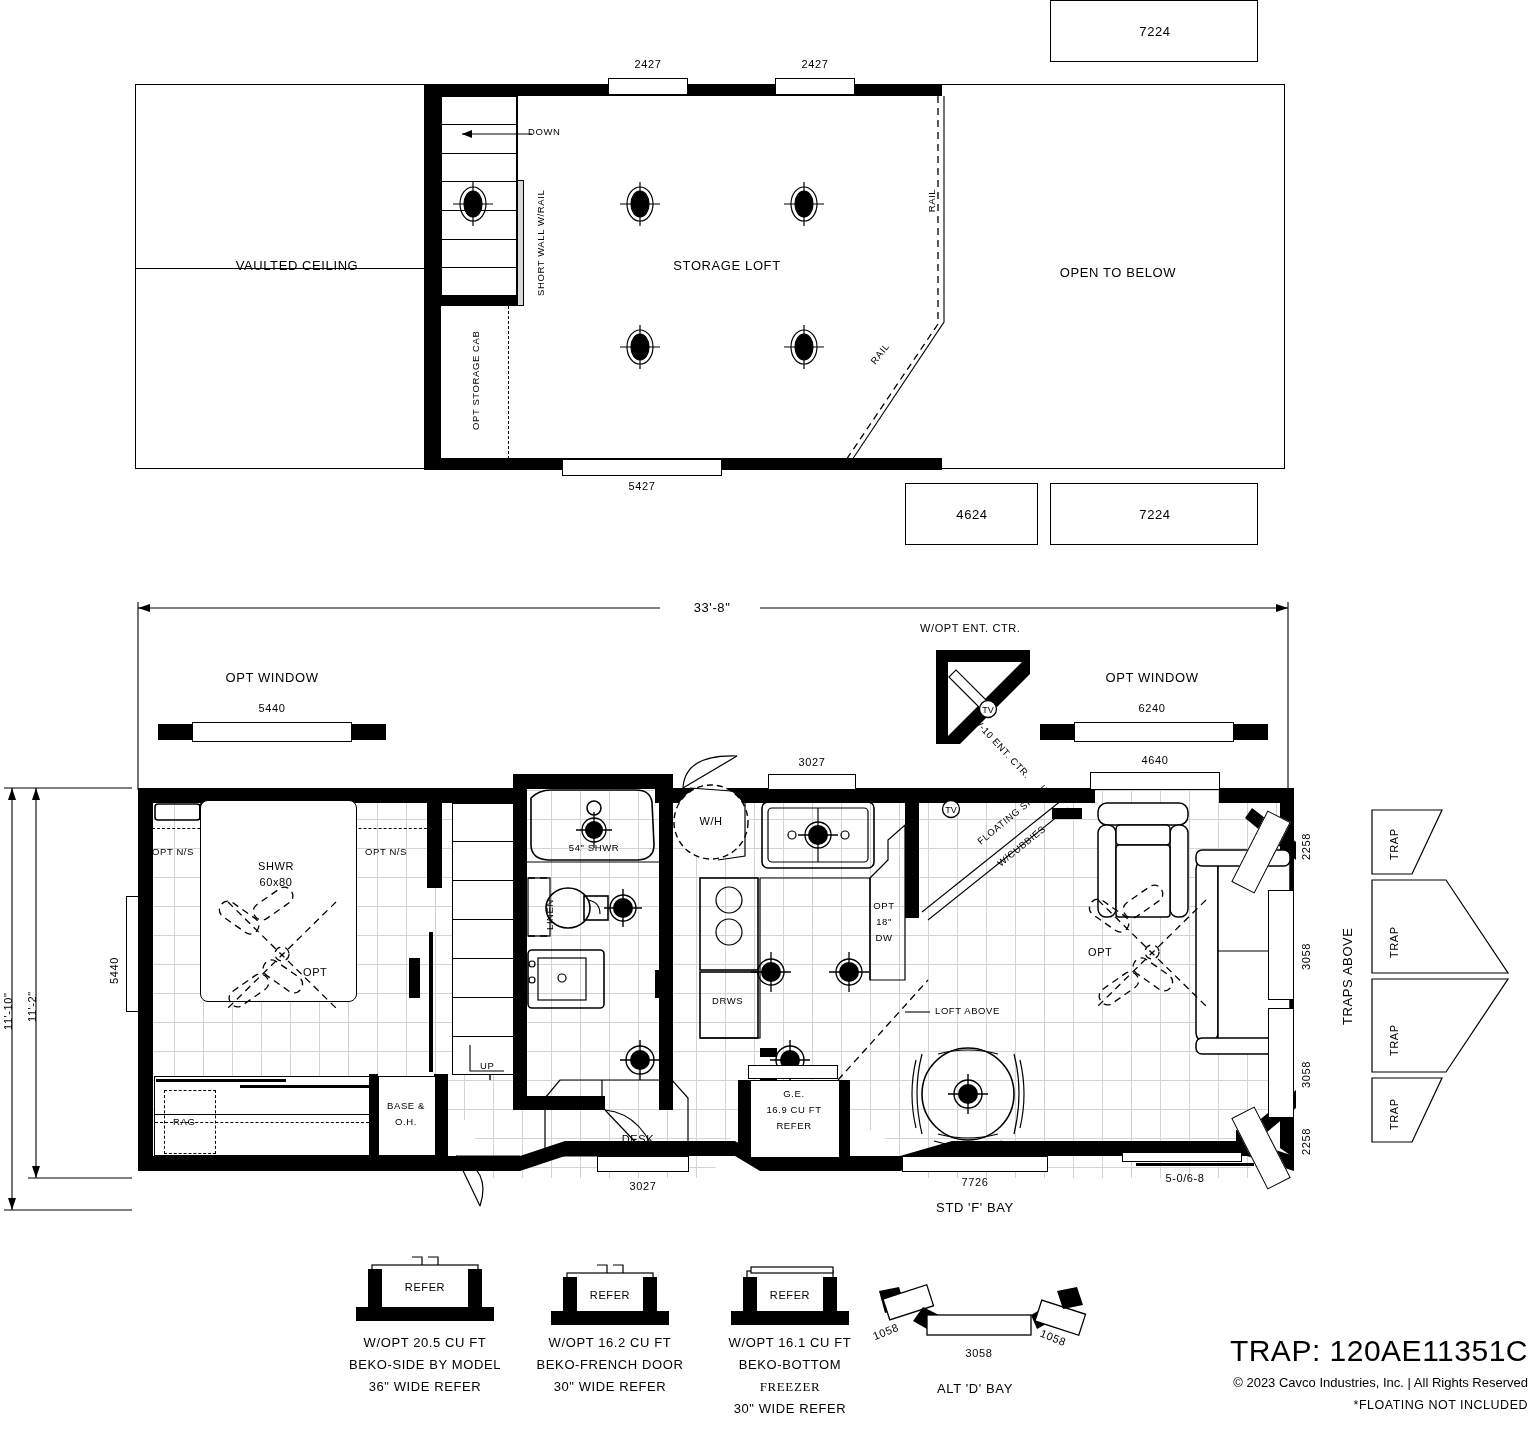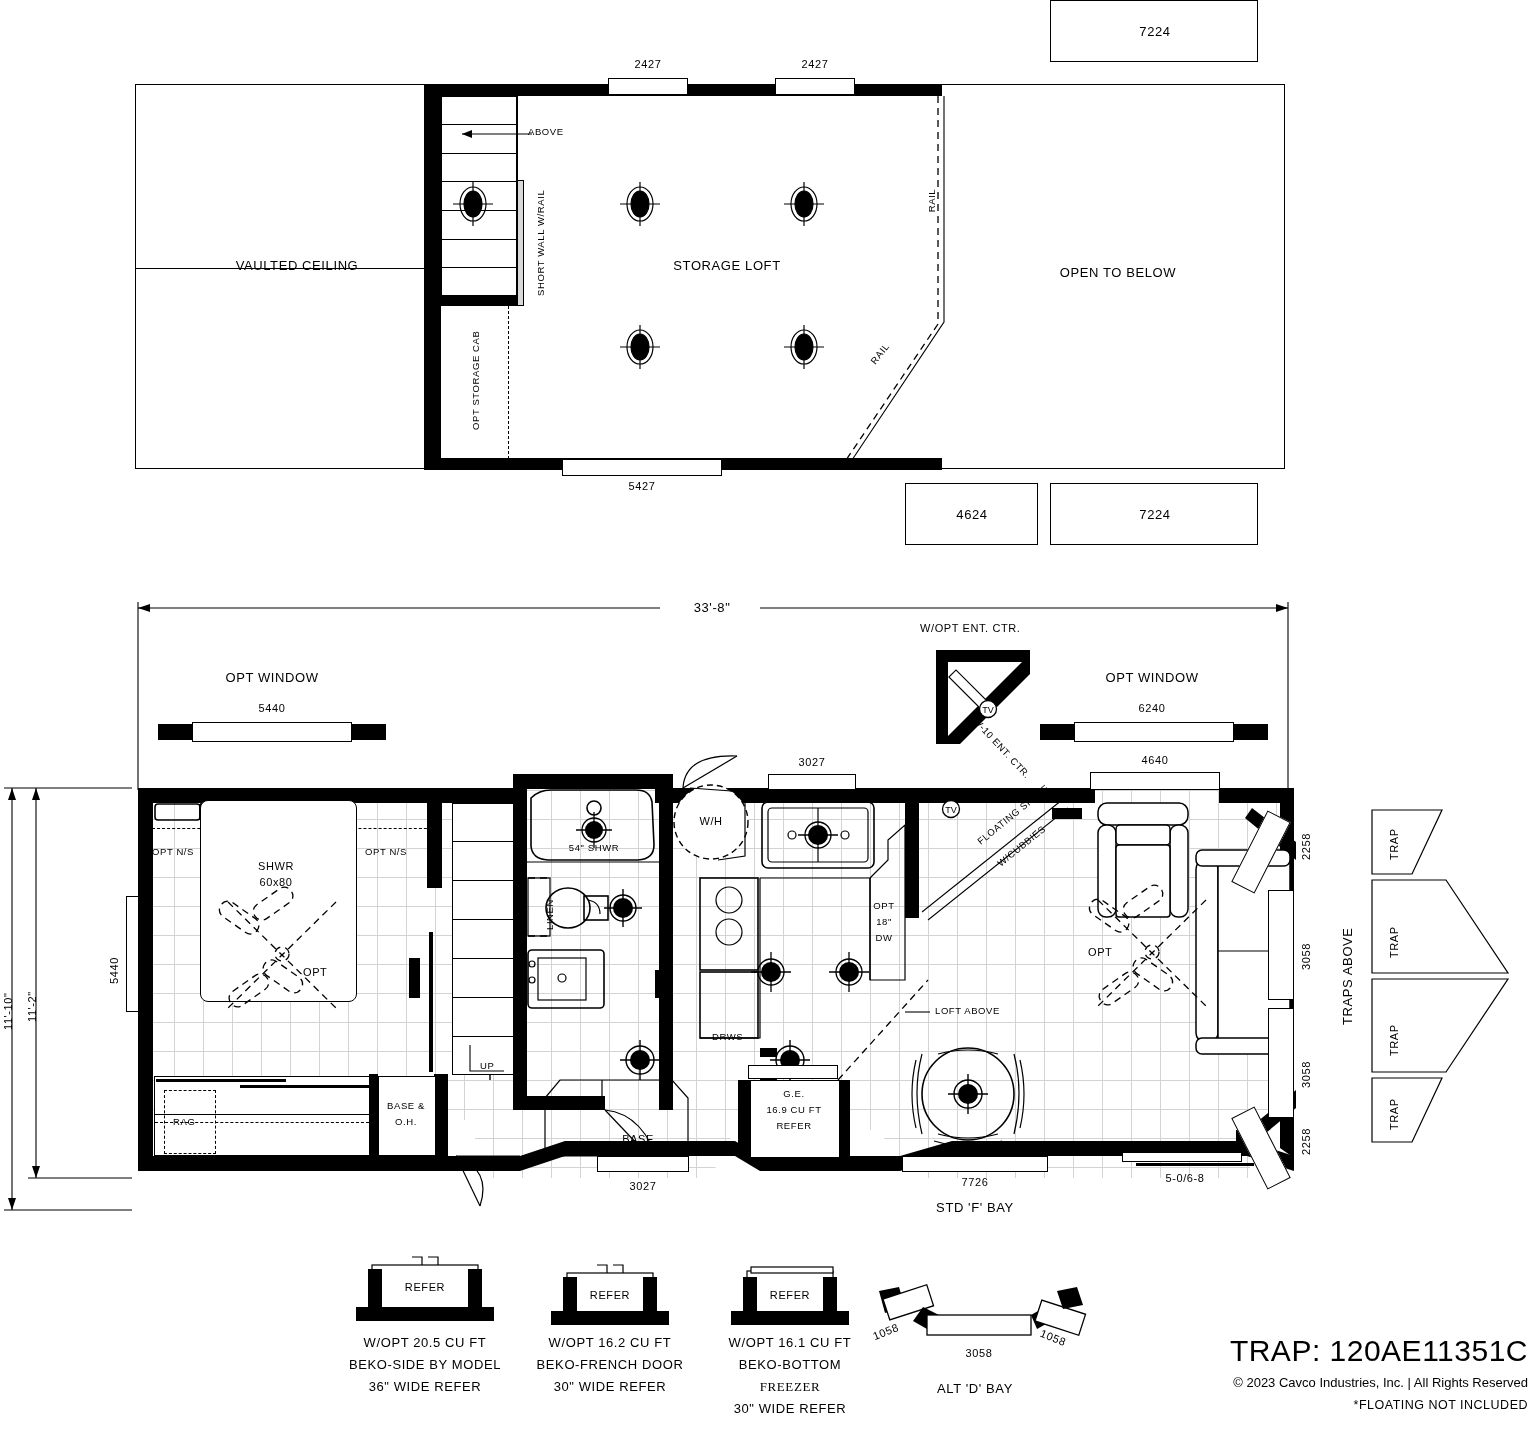--- a/index.html
+++ b/index.html
@@ -54,21 +54,21 @@
     <div class="ln" style="left:0;top:171px;width:76px;height:1.3px;"></div>
   </div>
 
   <div class="abs" style="left:517px;top:180px;width:7px;height:126px;background:#d8d8d8;border:1.2px solid #000;box-sizing:border-box;"></div>
   <div class="ln" style="left:517px;top:96px;width:1.4px;height:86px;"></div>
 
   <svg style="left:460px;top:126px;" width="90" height="16">
     <line class="dl" x1="2" y1="8" x2="72" y2="8"></line>
     <polygon points="2,8 12,4 12,12" fill="#000"></polygon>
   </svg>
-  <span class="lbl xs" style="left:528px;top:126px;">ABOVE</span>
+  <span class="lbl xs" style="left:528px;top:126px;">DOWN</span>
 
   <span class="lbl xs vert" style="left:535px;top:296px;">SHORT WALL W/RAIL</span>
 
   <div class="dash" style="left:508px;top:306px;height:153px;"></div>
   <span class="lbl xs vert" style="left:470px;top:430px;">OPT STORAGE CAB</span>
 
   <svg style="left:930px;top:96px;" width="30" height="370">
     <path class="dashline" d="M8,0 L8,228 L-88,370"></path>
     <path class="dl" d="M14,0 L14,226 L-82,370" stroke-width="1.2"></path>
   </svg>
@@ -378,21 +378,21 @@
       </g>
     <g transform="translate(849,412)">
         <circle r="10" fill="#000"></circle>
         <circle r="13" fill="none" stroke="#000" stroke-width="1.3"></circle>
         <line x1="-20" y1="0" x2="20" y2="0" stroke="#000" stroke-width="1.3"></line>
         <line x1="0" y1="-20" x2="0" y2="20" stroke="#000" stroke-width="1.3"></line>
       </g>
   </svg>
   <div class="wall" style="left:760px;top:488px;width:17px;height:9px;"></div>
   <div class="wall" style="left:760px;top:512px;width:17px;height:9px;"></div>
-  <span class="lbl xs" style="left:712px;top:435px;margin-top:36px;">DRWS</span>
+  <span class="lbl xs" style="left:712px;top:435px;">DRWS</span>
   <span class="lbl xs c" style="left:884px;top:340px;">OPT</span>
   <span class="lbl xs c" style="left:884px;top:356px;">18"</span>
   <span class="lbl xs c" style="left:884px;top:372px;">DW</span>
 
   <div class="wall" style="left:905px;top:228px;width:14px;height:130px;"></div>
 
   <svg style="left:942px;top:240px;" width="20" height="20">
     <circle cx="9" cy="9" r="8.5" fill="#fff" stroke="#000" stroke-width="1.3"></circle>
     <text x="9" y="13" font-size="9" text-anchor="middle" font-family="Liberation Sans">TV</text>
   </svg>
@@ -401,21 +401,21 @@
     <line class="dl" x1="922" y1="352" x2="1062" y2="240"></line>
     <line class="dl" x1="928" y1="360" x2="1068" y2="248"></line>
   </svg>
   <span class="lbl xs" style="left:975px;top:278px;transform:rotate(-39deg);transform-origin:left top;">FLOATING SHELF</span>
   <span class="lbl xs" style="left:995px;top:300px;transform:rotate(-39deg);transform-origin:left top;">W/CUBBIES</span>
 
   <svg style="left:0;top:0;" width="900" height="640">
     <path class="fixt2" d="M545,538 L560,520 L672,520 L688,538 L688,596 L545,596 Z" fill="#fff"></path>
     <path class="fixt2" d="M602,538 L602,520"></path>
   </svg>
-  <span class="lbl sm c" style="left:638px;top:573px;">BASE</span>
+  <span class="lbl sm c" style="left:638px;top:573px;">DESK</span>
 
   <div class="wall" style="left:738px;top:520px;width:12px;height:76px;"></div>
   <div class="wall" style="left:838px;top:520px;width:12px;height:76px;"></div>
   <div class="abs" style="left:750px;top:520px;width:88px;height:76px;border:1.3px solid #000;background:#fff;"></div>
   <div class="thin" style="left:748px;top:505px;width:90px;height:14px;"></div>
   <span class="lbl xs c" style="left:794px;top:528px;">G.E.</span>
   <span class="lbl xs c" style="left:794px;top:544px;">16.9 CU FT</span>
   <span class="lbl xs c" style="left:794px;top:560px;">REFER</span>
 
   <svg style="left:0;top:0;" width="1000" height="640">

